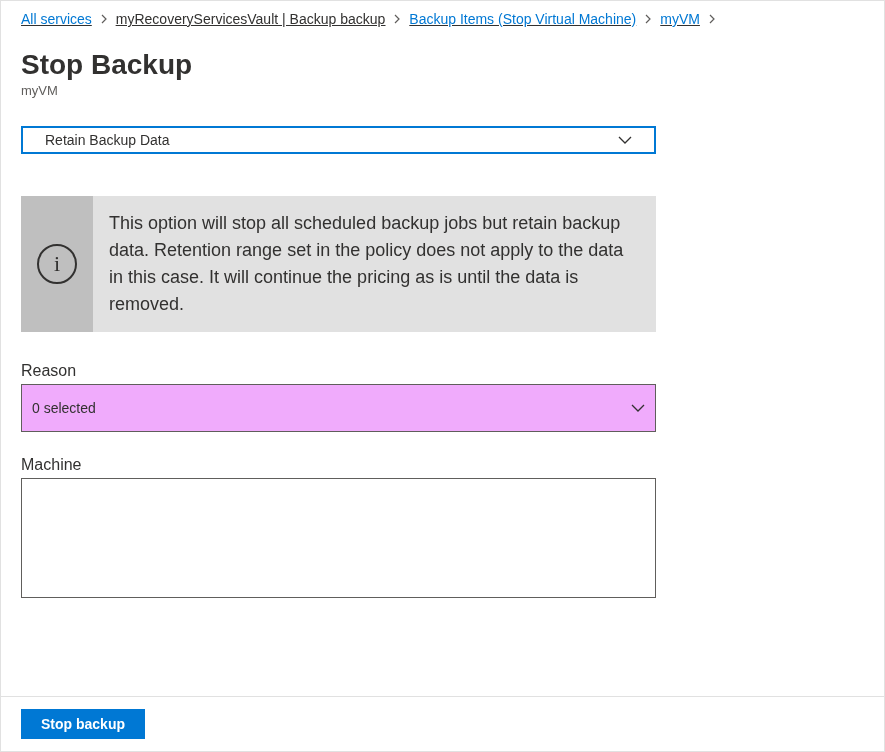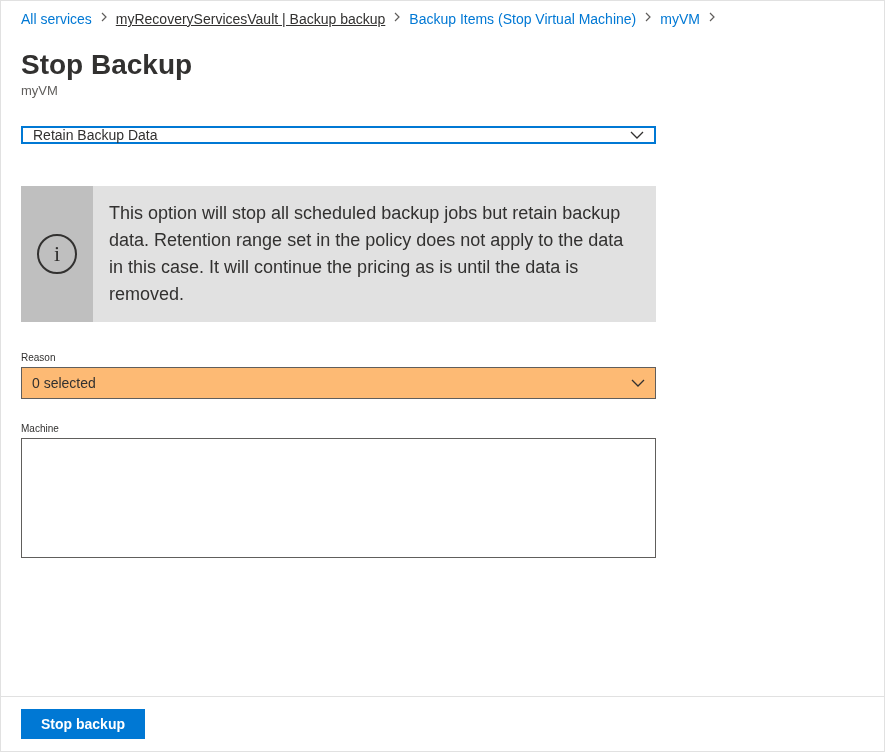--- a/index.html
+++ b/index.html
@@ -13,23 +13,24 @@
       color: #323130;
       background: #fff;
       width: 885px;
       height: 752px;
       position: relative;
       border: 1px solid #e1e1e1;
     }
     .breadcrumb {
       padding: 10px 20px;
       display: flex;
-      align-items: flex-start;
+      align-items: flex-end;
       gap: 8px;
       flex-wrap: wrap;
+      text-decoration: underline;
     }
     .breadcrumb-link {
       color: #0078d4;
       cursor: pointer;
       font-size: 14px;
     }
     .breadcrumb-link.underlined {
       text-decoration: underline;
       color: #323130;
     }
@@ -48,25 +49,25 @@
     }
     .page-subtitle {
       font-size: 13px;
       color: #605e5c;
       margin-top: 2px;
       margin-bottom: 28px;
     }
     .dropdown {
       position: relative;
       width: 635px;
-      height: 18px;
+      height: 28px;
       border: 2px solid #0078d4;
       display: flex;
       align-items: center;
-      padding: 0 10px;
+      padding: 0 22px;
       background: #fff;
       cursor: pointer;
       margin-bottom: 42px;
     }
     .dropdown-text {
       flex: 1;
       font-size: 14px;
       color: #323130;
     }
     .chevron {
@@ -107,34 +108,34 @@
       font-size: 22px;
       color: #323130;
     }
     .info-text {
       padding: 14px 16px;
       font-size: 18px;
       line-height: 1.5;
       color: #323130;
     }
     .field-label {
-      font-size: 10px;
+      font-size: 16px;
       font-weight: 400;
       color: #323130;
       margin-bottom: 4px;
     }
     .reason-dropdown {
       position: relative;
       width: 635px;
-      height: 32px;
+      height: 48px;
       border: 1px solid #605e5c;
       display: flex;
       align-items: center;
       padding: 0 10px;
-      background: #fdba74;
+      background: #f0abfc;
       cursor: pointer;
       margin-bottom: 24px;
     }
     .reason-text {
       flex: 1;
       font-size: 14px;
       color: #323130;
     }
     .comments-box {
       width: 635px;

